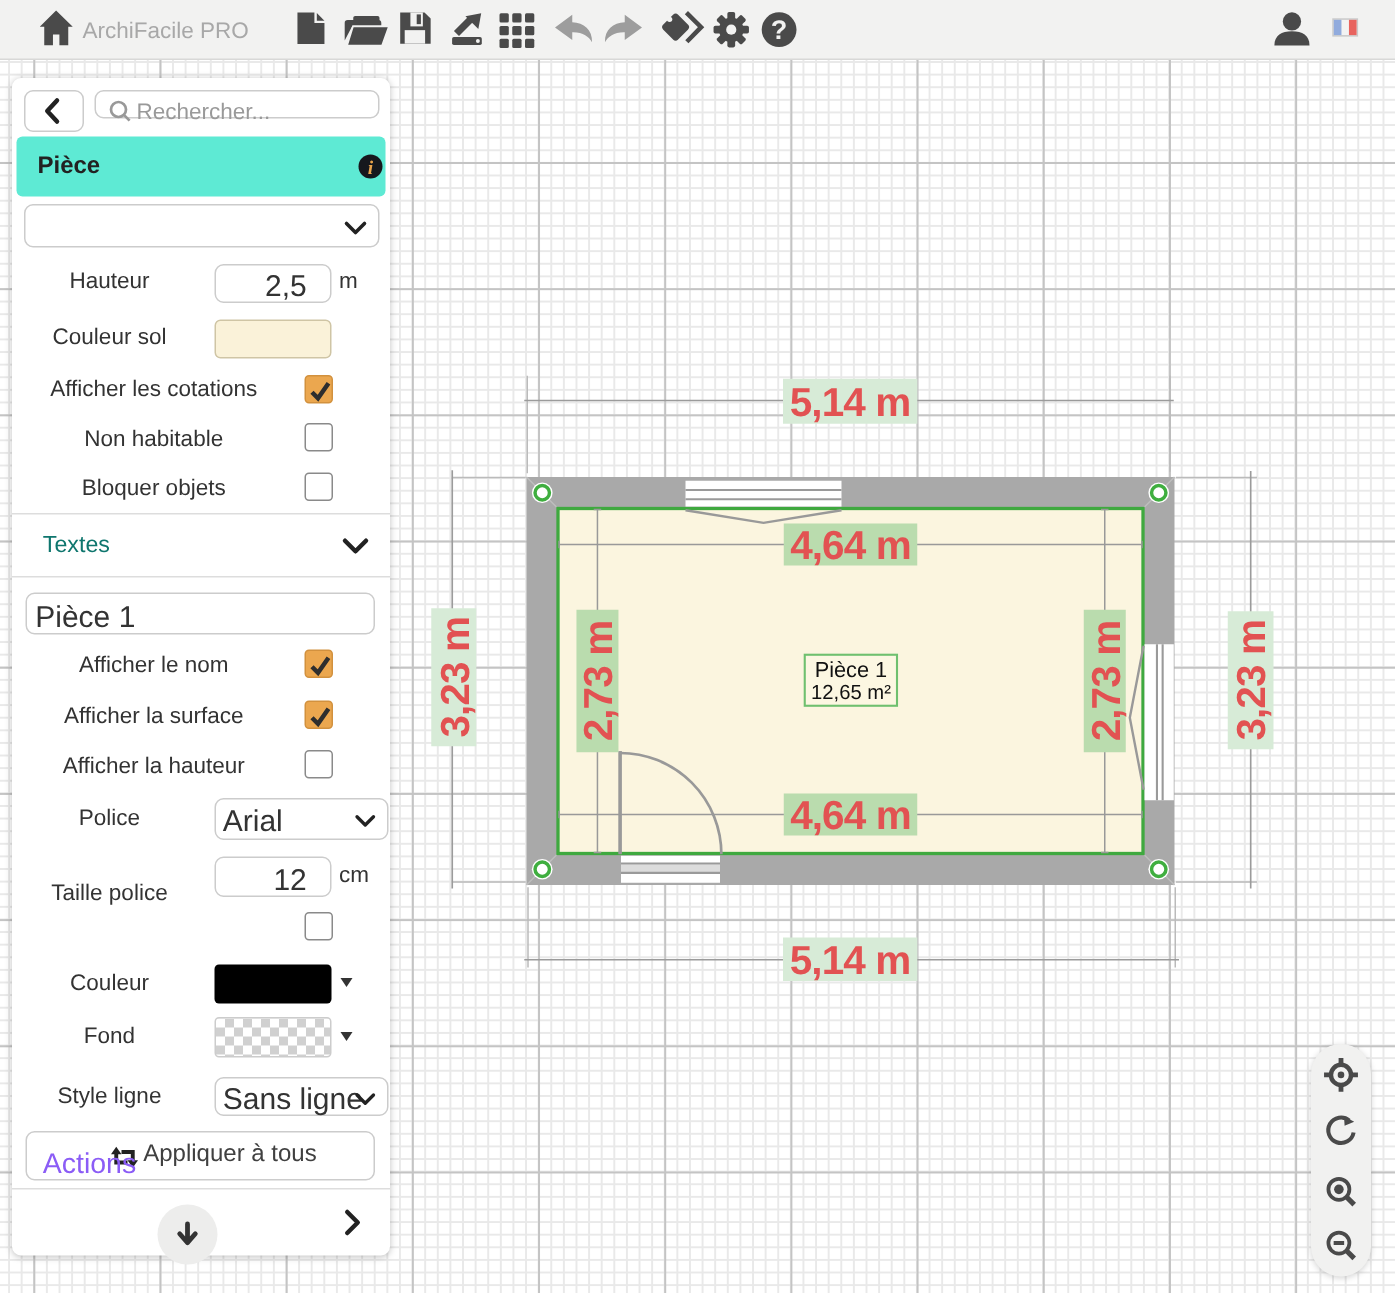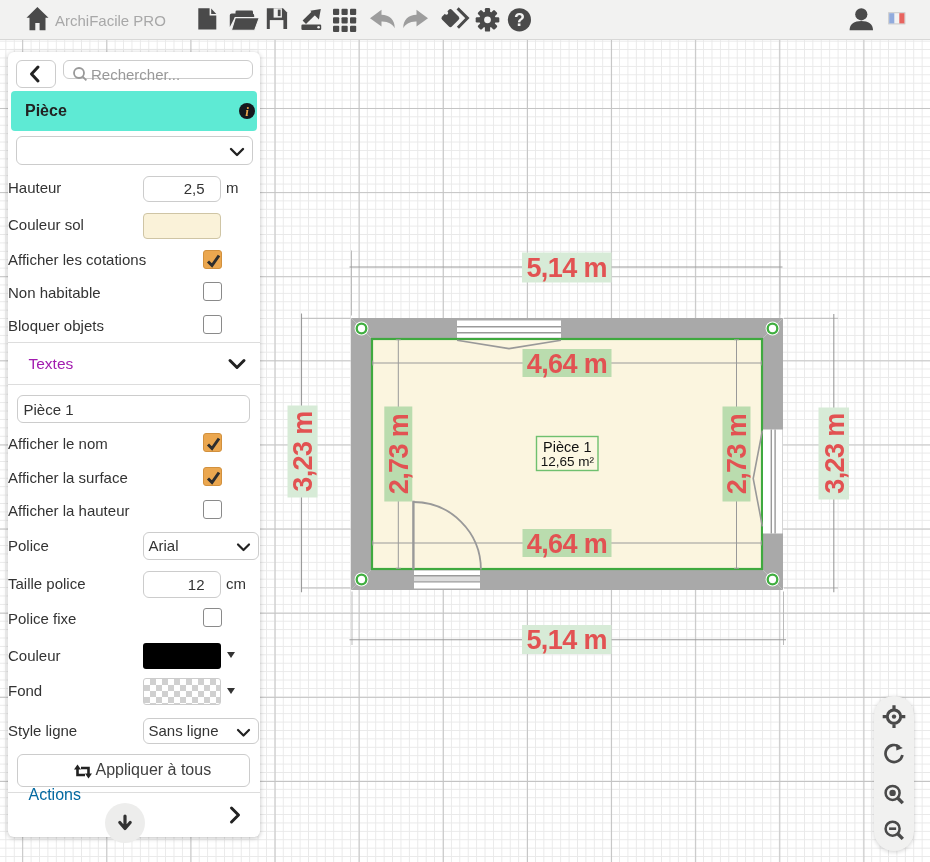--- a/index.html
+++ b/index.html
@@ -18,22 +18,22 @@
   #toolbar {
     position:absolute; left:0; top:0; width:930px; height:40px;
     background:#f2f2f1; border-bottom:1px solid #d8d8d7;
   }
   #tb-title { position:absolute; left:55px; top:12px; font-size:15px; color:#a8a8a8; }
   #panel {
     position:absolute; left:8px; top:52px; width:252px; height:785px;
     background:#fff; border-radius:6px; box-shadow:0 1px 5px rgba(0,0,0,0.25);
   }
   .abs { position:absolute; }
-  .lbl { position:absolute; font-size:15px; color:#333; text-align:left; }
-  .inp { position:absolute; border:1px solid #ccc; border-radius:6px; background:#fff; font-size:15px; color:#333; }
+  .lbl { position:absolute; font-size:15px; color:#333; text-align:center; }
+  .inp { position:absolute; border:1px solid #ccc; border-radius:6px; background:#fff; font-size:20px; color:#333; }
   .cb  { position:absolute; width:19px; height:19px; border:1px solid #8a8a8a; border-radius:3px; background:#fff; }
   .cb.on { background:#eba74f; border-color:#d2913e; }
   .cb.on svg { position:absolute; left:1px; top:1px; }
   .sep { position:absolute; left:0; width:252px; height:1px; background:#ddd; }
   .tri { position:absolute; width:0; height:0; border-left:4px solid transparent; border-right:4px solid transparent; border-top:6.5px solid #333; }
 </style>
 </head>
 <body>
 <div id="canvas"></div>
 
@@ -251,21 +251,21 @@
       <svg width="17" height="17">
         <path d="M3 9.5 L7 13.5 L14 3.5" stroke="#2e2e2e" stroke-width="3" fill="none"></path>
       </svg>
     </div>
   <div class="lbl" style="left:0;width:189px;top:231.5px;">Non habitable</div>
   <div class="cb" style="left:194.5px;top:230px;"></div>
   <div class="lbl" style="left:0;width:189px;top:264.5px;">Bloquer objets</div>
   <div class="cb" style="left:194.5px;top:263px;"></div>
   <div class="sep" style="top:290px;"></div>
 
-  <div class="abs" style="left:20.5px;top:303px;font-size:15.5px;color:#a21caf;">Textes</div>
+  <div class="abs" style="left:20.5px;top:303px;font-size:15.5px;color:#0f766e;">Textes</div>
   <svg width="20" height="14" style="position:absolute;left:219px;top:305px;">
       <path d="M3 3.5 L10 10.5 L17 3.5" stroke="#222" stroke-width="3" fill="none" stroke-linecap="round" stroke-linejoin="round"></path>
     </svg>
   <div class="sep" style="top:332px;"></div>
 
   <div class="inp" style="left:8.5px;top:343px;width:233.5px;height:28px;">
       <div style="position:absolute;left:6px;top:4.5px;">Pièce 1</div>
     </div>
 
   <div class="lbl" style="left:0;width:189px;top:382.5px;">Afficher le nom</div>
@@ -284,27 +284,26 @@
   <div class="cb" style="left:194.5px;top:447.5px;"></div>
 
   <div class="lbl" style="left:0;width:130px;top:485px;">Police</div>
   <div class="inp" style="left:134.5px;top:480px;width:116px;height:27.5px;">
     <div style="position:absolute;left:5px;top:4px;">Arial</div>
     <svg width="16" height="26" style="position:absolute;right:6px;top:1px;">
         <path d="M2 10.5 L7.5 16 L13 10.5" stroke="#222" stroke-width="2.2" fill="none" stroke-linecap="round" stroke-linejoin="round"></path>
       </svg>
   </div>
 
-  <div class="lbl" style="left:0;width:130px;top:523px;">Taille police</div>
+  <div class="lbl" style="left:0;width:130px;top:535px;">Taille police</div>
   <div class="inp" style="left:134.5px;top:519px;width:78px;height:26.5px;">
       <div style="position:absolute;right:15px;top:3.5px;">12</div>
     </div>
   <div class="lbl" style="left:218px;width:30px;top:523px;text-align:left;">cm</div>
 
-  <div class="lbl" style="left:0;width:189px;top:558px;">Police fixe</div>
   <div class="cb" style="left:194.5px;top:556px;"></div>
 
   <div class="lbl" style="left:0;width:130px;top:594.5px;">Couleur</div>
   <div class="abs" style="left:135px;top:590.5px;width:78px;height:26.5px;background:#000;border-radius:3px;"></div>
   <div class="tri" style="left:219px;top:600px;"></div>
 
   <div class="lbl" style="left:0;width:130px;top:630px;">Fond</div>
   <div class="abs" style="left:135px;top:626px;width:78px;height:26.5px;border:1px solid #ccc;border-radius:3px;background-image:conic-gradient(#d0d0d0 25%, #fff 25% 50%, #d0d0d0 50% 75%, #fff 75%);background-size:12px 12px;background-position:0 0;"></div>
   <div class="tri" style="left:219px;top:635.5px;"></div>
 
@@ -320,21 +319,21 @@
     <svg width="20" height="15" style="position:absolute;left:55px;top:9px;" viewBox="0 0 20 15">
       <path d="M4.5 5 V11 H12" stroke="#222" stroke-width="2.6" fill="none"></path>
       <path d="M4.5 5.5 L1 5.5 L4.5 0.5 L8 5.5 Z" fill="#222"></path>
       <path d="M15.5 10 V4 H8" stroke="#222" stroke-width="2.6" fill="none"></path>
       <path d="M15.5 9.5 L12 9.5 L15.5 14.5 L19 9.5 Z" fill="#222"></path>
     </svg>
     <div style="position:absolute;left:78px;top:6px;font-size:16px;color:#404040;">Appliquer à tous</div>
   </div>
   <div class="sep" style="top:740px;"></div>
 
-  <div class="abs" style="left:20.5px;top:734px;font-size:16px;color:#0369a1;">Actions</div>
+  <div class="abs" style="left:20.5px;top:714px;font-size:19px;color:#8b5cf6;">Actions</div>
   <svg width="14" height="20" style="position:absolute;left:220px;top:753px;">
       <path d="M3.5 3 L10.5 10 L3.5 17" stroke="#222" stroke-width="3" fill="none" stroke-linecap="round" stroke-linejoin="round"></path>
     </svg>
 
   <div class="abs" style="left:97px;top:751px;width:40px;height:40px;border-radius:50%;background:#ededec;">
     <svg width="40" height="40">
         <path d="M20 13 V24 M14.8 19.5 L20 25.5 L25.2 19.5" stroke="#333" stroke-width="3.2" fill="none" stroke-linecap="round" stroke-linejoin="round"></path>
       </svg>
   </div>
 </div>

